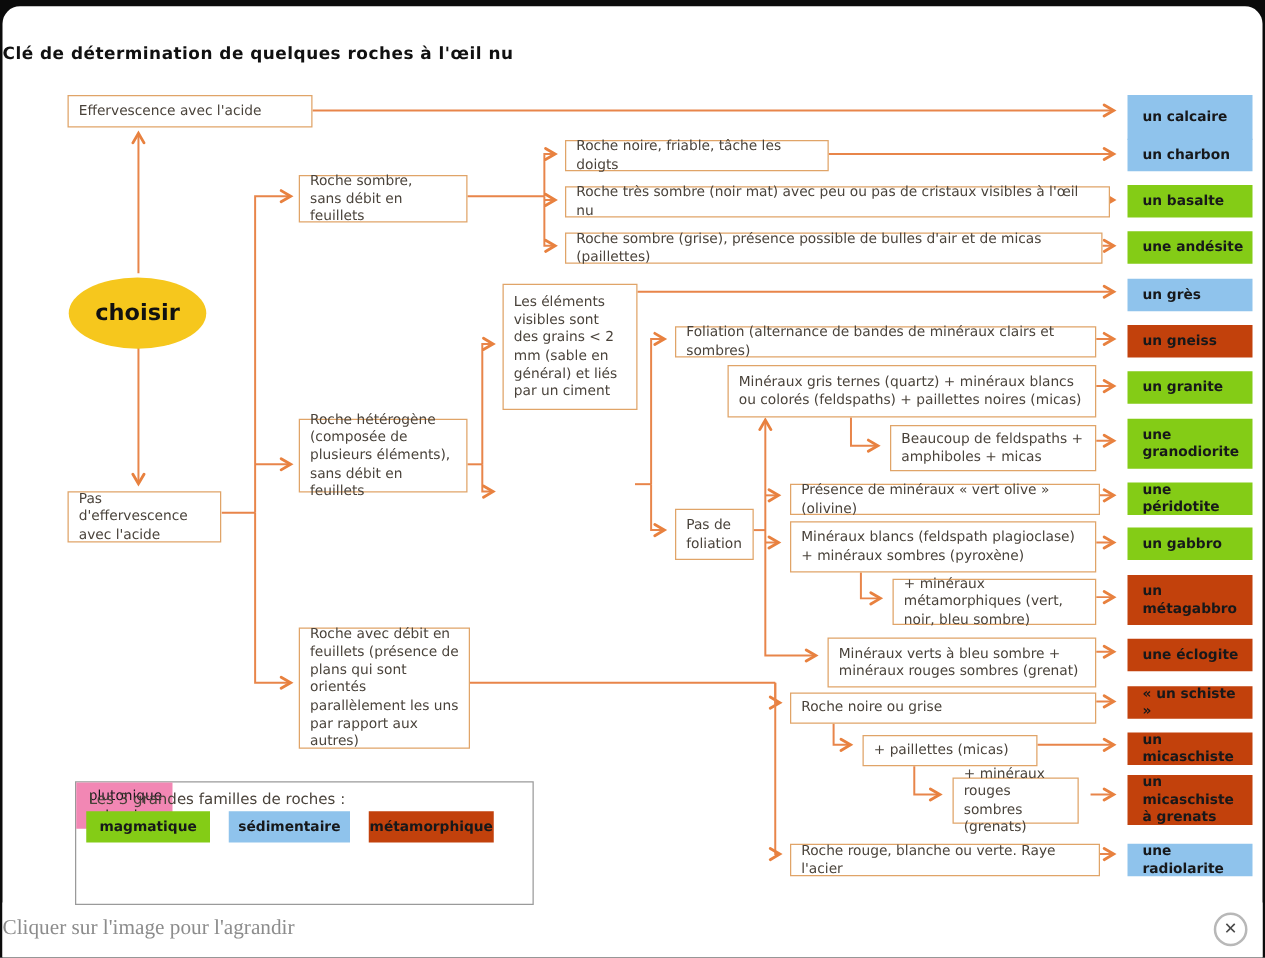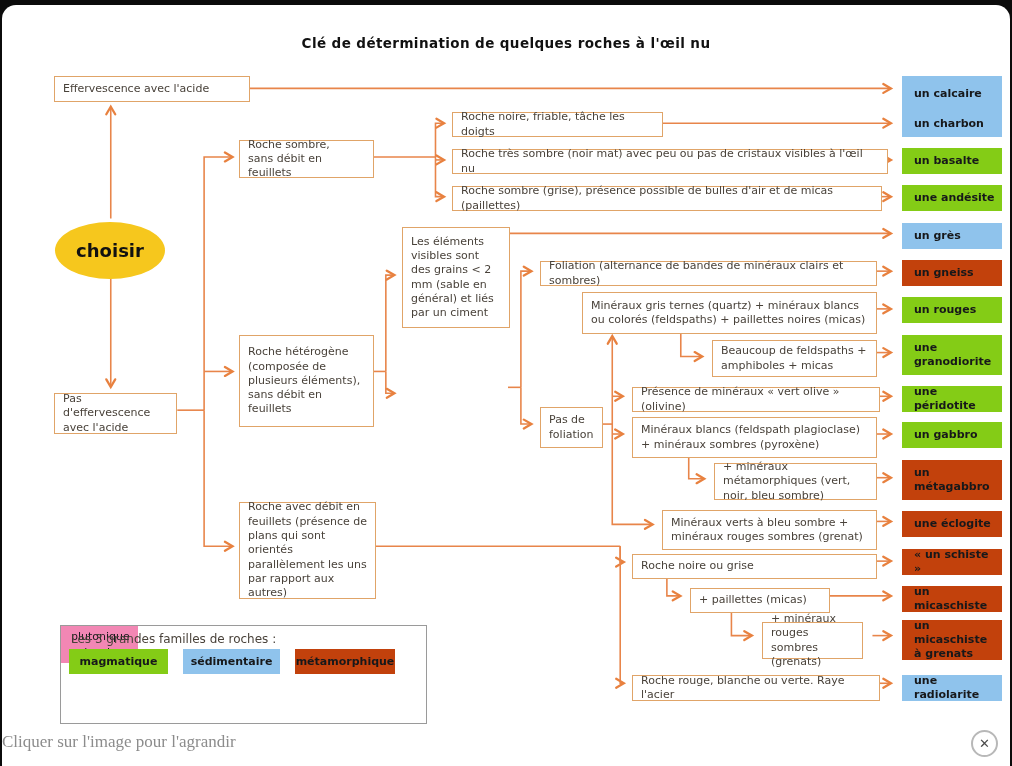--- a/index.html
+++ b/index.html
@@ -3,21 +3,21 @@
 <meta charset="utf-8">
 <style>
   * { margin:0; padding:0; box-sizing:border-box; }
   html,body { width:1012px; height:766px; overflow:hidden; background:#0b0b0b; }
   #stage { position:relative; width:1012px; height:766px; font-family:"DejaVu Sans", sans-serif; }
   #panel { position:absolute; left:2px; right:2px; top:5px; bottom:0;
            background:#ffffff; border-radius:14px 14px 0 0; }
   #diagram { position:absolute; inset:0; bottom:44px; cursor:pointer; }
   #wires { position:absolute; inset:0; width:100%; height:100%; pointer-events:none; }
 
-  .title { position:absolute; left:0; top:30px; width:100%; text-align:center;
+  .title { position:absolute; left:0; top:30px; width:100%; 
            font-size:13.5px; font-weight:bold; color:#111; letter-spacing:.4px; }
 
   .node { position:absolute; background:#fff; border:1.5px solid #e0a468; color:#49423a;
           font-size:11px; line-height:1.3; display:flex; align-items:center;
           padding:2px 8px; white-space:pre-line; z-index:2; }
 
   .result { position:absolute; left:900px; width:100px; font-size:11px; font-weight:bold;
             color:#17181a; display:flex; align-items:center; padding:2px 4px 2px 12px;
             line-height:1.25; z-index:2; }
   .blue  { background:#8fc3ec; }
@@ -117,21 +117,21 @@
 
       <div class="start">choisir</div>
 
       <div class="node" style="left:52px;top:71px;width:196px;height:26px">Effervescence avec l'acide</div>
       <div class="node" style="left:52px;top:388px;width:123px;height:41px">Pas d'effervescence avec l'acide</div>
       <div class="node" style="left:237px;top:135px;width:135px;height:38px">Roche sombre,
 sans débit en feuillets</div>
       <div class="node" style="left:450px;top:107px;width:211px;height:25px">Roche noire, friable, tâche les doigts</div>
       <div class="node" style="left:450px;top:144px;width:436px;height:25px">Roche très sombre (noir mat) avec peu ou pas de cristaux visibles à l'œil nu</div>
       <div class="node" style="left:450px;top:181px;width:430px;height:25px">Roche sombre (grise), présence possible de bulles d'air et de micas (paillettes)</div>
-      <div class="node" style="left:237px;top:330px;width:135px;height:92px">Roche hétérogène (composée de plusieurs éléments), sans débit en feuillets</div>
+      <div class="node" style="left:237px;top:330px;width:135px;height:59px">Roche hétérogène (composée de plusieurs éléments), sans débit en feuillets</div>
       <div class="node" style="left:400px;top:222px;width:108px;height:101px">Les éléments visibles sont des grains &lt; 2 mm (sable en général) et liés par un ciment</div>
       <div class="node" style="left:538px;top:256px;width:337px;height:25px">Foliation (alternance de bandes de minéraux clairs et sombres)</div>
       <div class="node" style="left:580px;top:287px;width:295px;height:42px">Minéraux gris ternes (quartz) + minéraux blancs ou colorés (feldspaths) + paillettes noires (micas)</div>
       <div class="node" style="left:710px;top:335px;width:165px;height:37px">Beaucoup de feldspaths + amphiboles + micas</div>
       <div class="node" style="left:538px;top:402px;width:63px;height:41px">Pas de foliation</div>
       <div class="node" style="left:630px;top:382px;width:248px;height:25px">Présence de minéraux « vert olive » (olivine)</div>
       <div class="node" style="left:630px;top:412px;width:245px;height:41px">Minéraux blancs (feldspath plagioclase) + minéraux sombres (pyroxène)</div>
       <div class="node" style="left:712px;top:458px;width:163px;height:37px">+ minéraux métamorphiques (vert, noir, bleu sombre)</div>
       <div class="node" style="left:660px;top:505px;width:215px;height:40px">Minéraux verts à bleu sombre + minéraux rouges sombres (grenat)</div>
       <div class="node" style="left:630px;top:549px;width:245px;height:25px">Roche noire ou grise</div>
@@ -139,21 +139,21 @@
       <div class="node" style="left:760px;top:617px;width:101px;height:37px">+ minéraux rouges sombres (grenats)</div>
       <div class="node" style="left:237px;top:497px;width:137px;height:97px">Roche avec débit en feuillets (présence de plans qui sont orientés parallèlement les uns par rapport aux autres)</div>
       <div class="node" style="left:630px;top:670px;width:248px;height:26px">Roche rouge, blanche ou verte. Raye l'acier</div>
 
       <div class="result blue" style="top:71px;height:36px">un calcaire</div>
       <div class="result blue" style="top:106px;height:26px">un charbon</div>
       <div class="result pink" style="top:143px;height:26px">un basalte</div>
       <div class="result pink" style="top:180px;height:26px">une andésite</div>
       <div class="result blue" style="top:218px;height:26px">un grès</div>
       <div class="result green" style="top:255px;height:26px">un gneiss</div>
-      <div class="result pink" style="top:292px;height:26px">un rouges</div>
+      <div class="result pink" style="top:292px;height:26px">un granite</div>
       <div class="result pink" style="top:330px;height:40px">une granodiorite</div>
       <div class="result pink" style="top:381px;height:26px">une péridotite</div>
       <div class="result pink" style="top:417px;height:26px">un gabbro</div>
       <div class="result green" style="top:455px;height:40px">un métagabbro</div>
       <div class="result green" style="top:506px;height:26px">une éclogite</div>
       <div class="result green" style="top:544px;height:26px">« un schiste »</div>
       <div class="result green" style="top:581px;height:26px">un micaschiste</div>
       <div class="result green" style="top:615px;height:40px">un micaschiste à grenats</div>
       <div class="result blue" style="top:670px;height:26px">une radiolarite</div>
 

